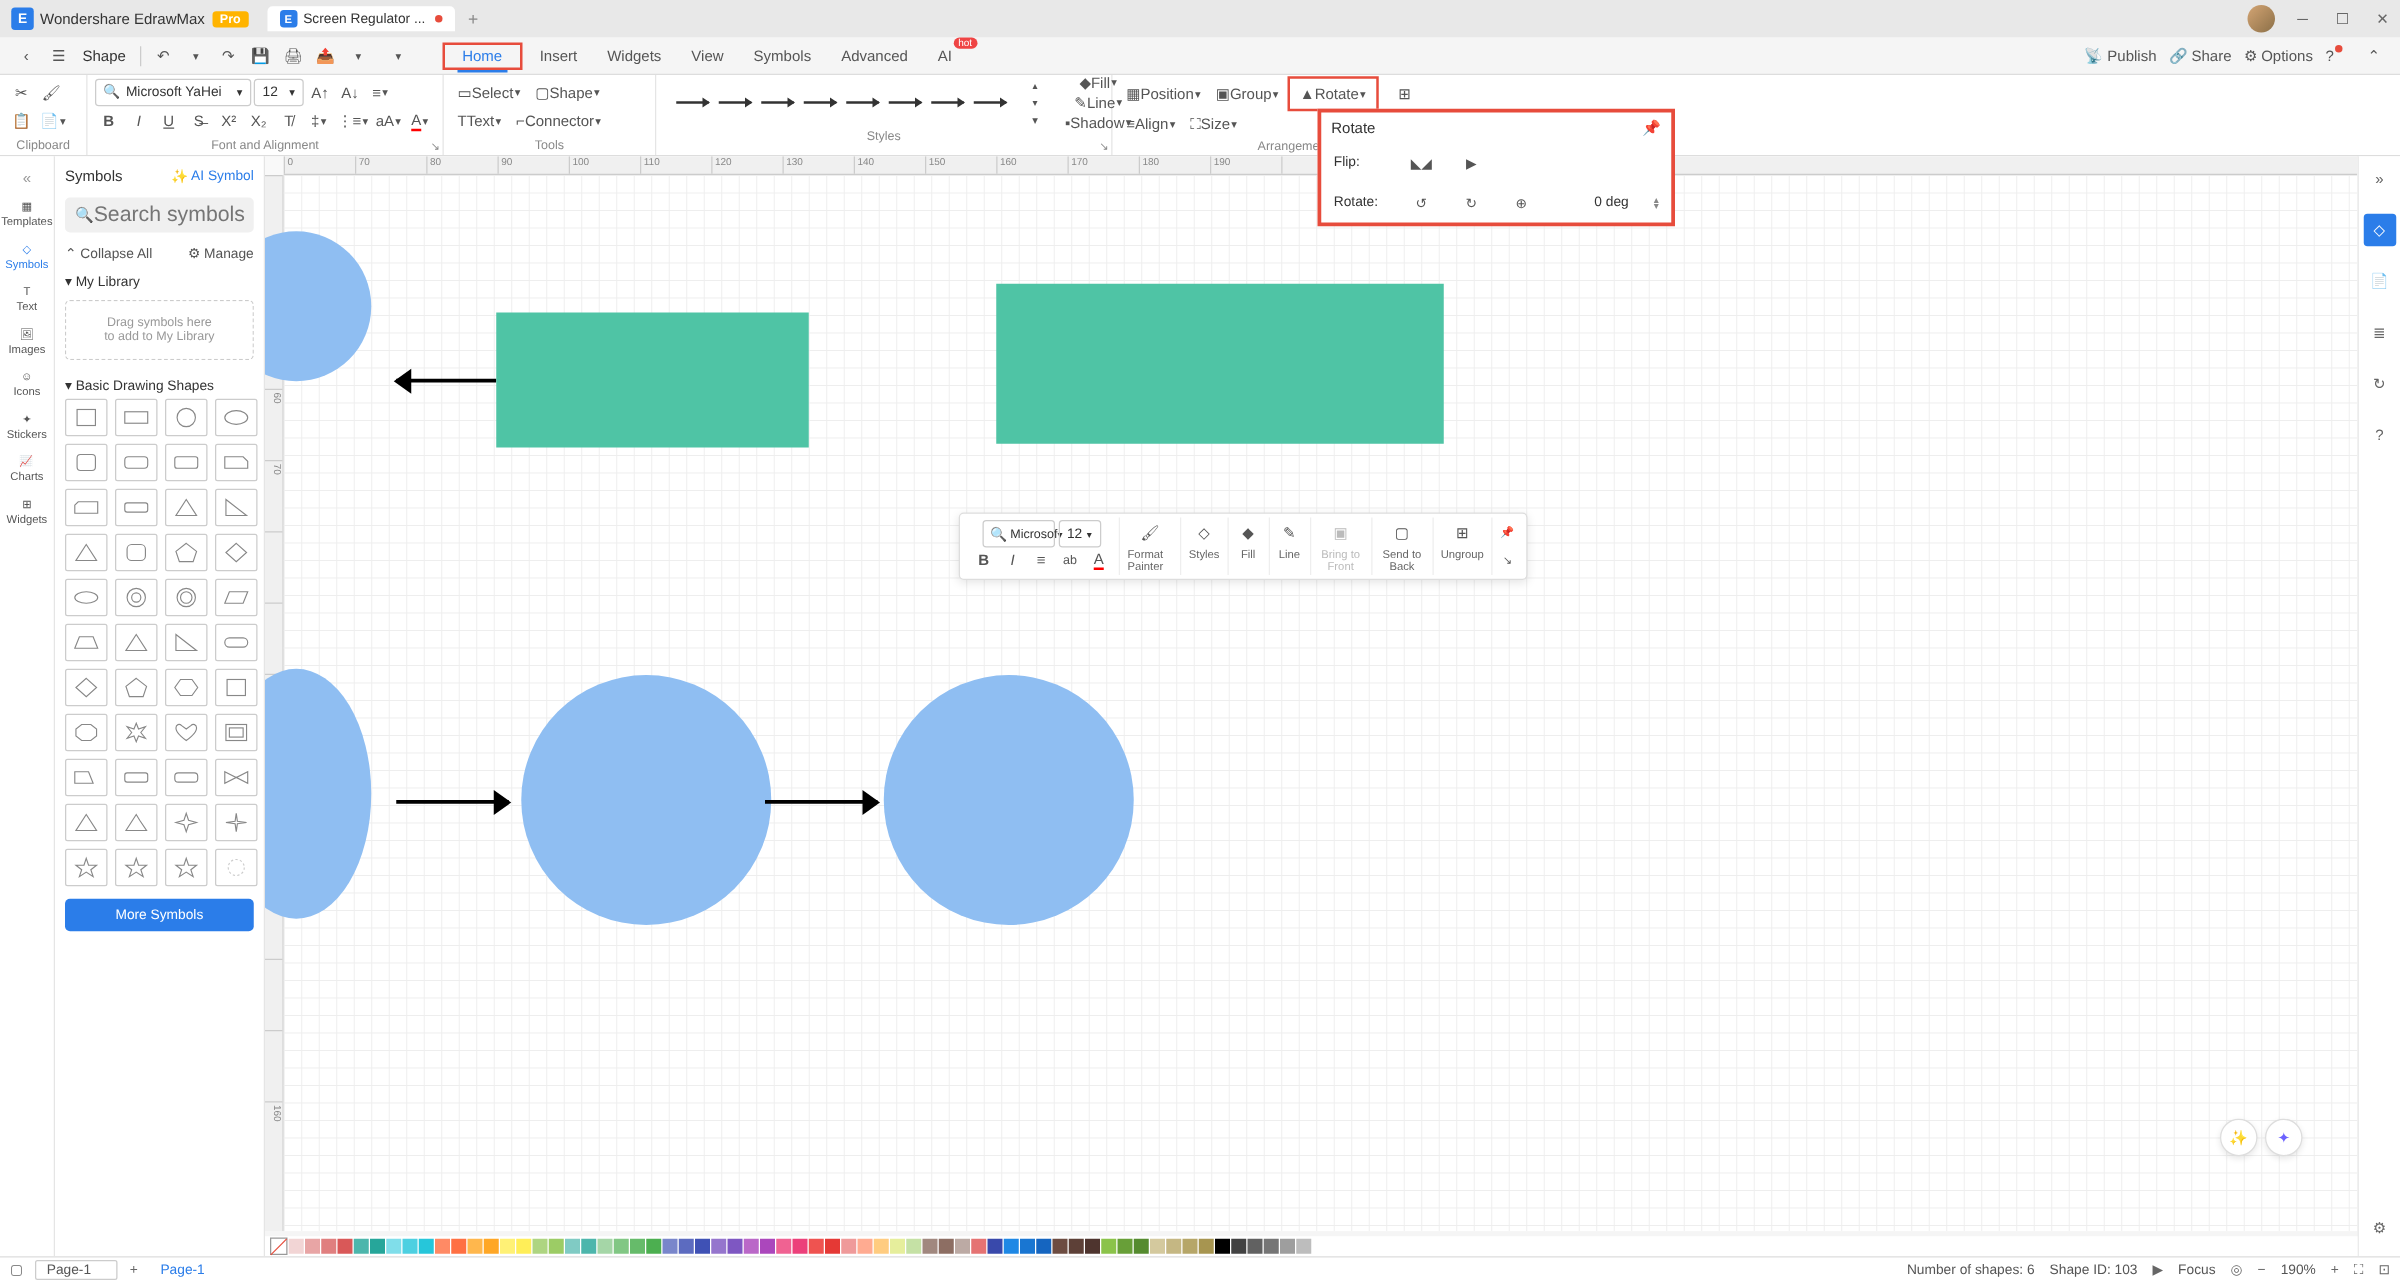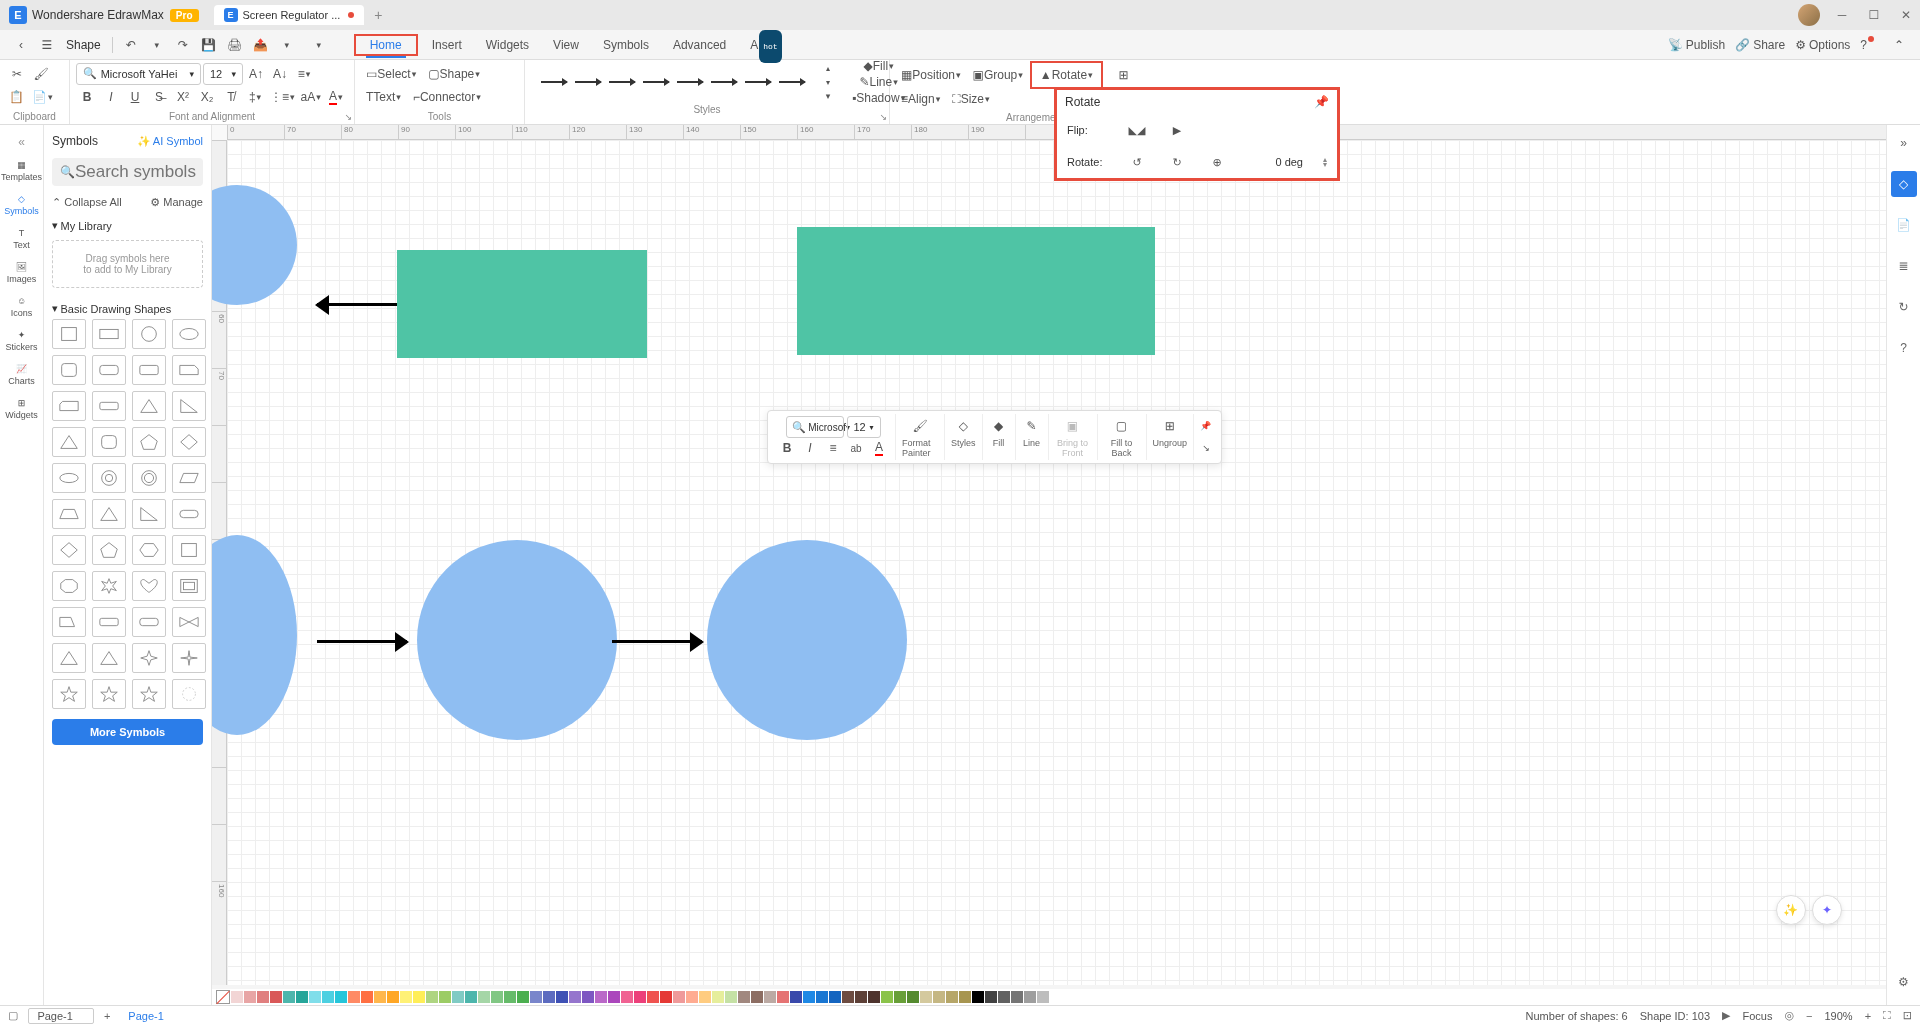--- a/index.html
+++ b/index.html
@@ -18,21 +18,21 @@
 .win-btn { width:20px; height:20px; display:flex; align-items:center; justify-content:center; color:#666; }
 
 
 .menu-bar { height:30px; background:#f5f5f5; display:flex; align-items:center; padding:0 8px; border-bottom:1px solid #ddd; }
 .mb-btn { width:22px; height:22px; display:flex; align-items:center; justify-content:center; color:#555; margin:0 2px; cursor:pointer; }
 .mb-sep { width:1px; height:16px; background:#ccc; margin:0 5px; }
 .menu-tab { padding:5px 12px; font-size:12px; color:#555; cursor:pointer; position:relative; }
 .menu-tab.active { color:#2b7de9; font-weight:500; }
 .menu-tab.active::after { content:''; position:absolute; bottom:-1px; left:8px; right:8px; height:2px; background:#2b7de9; }
 .menu-home-box { border:2px solid #e74c3c; padding:2px; margin:0 2px; }
-.hot-badge { position:absolute; top:-3px; right:-8px; background:#0c4a6e; color:#fff; font-size:8px; padding:12px 4px; border-radius:6px;font-family:Liberation Mono, monospace; }
+.hot-badge { position:absolute; top:-3px; right:-8px; background:#ef4444; color:#fff; font-size:8px; padding:0 4px; border-radius:6px; }
 .menu-right { margin-left:auto; display:flex; align-items:center; gap:10px; }
 .menu-right-item { display:flex; align-items:center; gap:3px; font-size:12px; color:#555; cursor:pointer; }
 .notif-dot { width:6px; height:6px; background:#e74c3c; border-radius:50%; position:relative; top:-6px; right:2px; }
 
 
 .ribbon { height:65px; background:#fff; display:flex; border-bottom:1px solid #ddd; }
 .rib-group { display:flex; flex-direction:column; border-right:1px solid #e5e5e5; padding:2px 6px 0; position:relative; }
 .rib-row { display:flex; align-items:center; gap:2px; height:26px; }
 .rib-label { font-size:10px; color:#888; text-align:center; padding:2px 0; }
 .rib-btn { min-width:22px; height:22px; display:flex; align-items:center; justify-content:center; color:#555; cursor:pointer; padding:0 2px; }
@@ -67,21 +67,21 @@
 .sp-title { font-size:12px; font-weight:500; }
 .sp-ai { color:#2b7de9; font-size:11px; display:flex; align-items:center; gap:2px; }
 .sp-search { display:flex; align-items:center; background:#f0f0f0; border-radius:4px; padding:4px 8px; margin:6px 0; }
 .sp-search input { border:none; background:none; outline:none; font-size:17px; flex:1; }
 .sp-tools { display:flex; justify-content:space-between; font-size:11px; color:#555; padding:4px 0; }
 .sp-cat { font-size:11px; font-weight:500; padding:6px 0 4px; display:flex; align-items:center; gap:3px; }
 .sp-dropzone { border:1px dashed #ccc; border-radius:4px; padding:12px 8px; text-align:center; font-size:10px; color:#999; margin:4px 0 8px; }
 .sp-grid { display:grid; grid-template-columns:repeat(4, 1fr); gap:6px; }
 .sp-shape { width:34px; height:30px; border:1px solid #ccc; border-radius:2px; display:flex; align-items:center; justify-content:center; cursor:pointer; background:#fff; }
 .sp-shape svg { width:22px; height:20px; }
-.sp-more { background:#2b7de9; color:#fff; text-align:center; padding:7px; border-radius:4px; margin-top:10px; font-size:11px; cursor:pointer;font-weight:bold; }
+.sp-more { background:#2b7de9; color:#fff; text-align:center; padding:7px; border-radius:4px; margin-top:10px; font-size:11px; cursor:pointer; }
 
 
 .canvas-wrap { position:absolute; left:212px; top:125px; right:34px; bottom:40px; background:#f9f9f9; overflow:hidden; }
 .ruler-h { position:absolute; top:0; left:15px; right:0; height:15px; background:#f0f0f0; border-bottom:1px solid #ccc; font-size:8px; color:#888; display:flex; }
 .ruler-h span { width:57px; text-align:left; padding-left:2px; border-left:1px solid #ccc; }
 .ruler-v { position:absolute; top:15px; left:0; bottom:0; width:15px; background:#f0f0f0; border-right:1px solid #ccc; font-size:8px; color:#888; display:flex; flex-direction:column; }
 .ruler-v span { height:57px; writing-mode:vertical-rl; padding-top:2px; border-top:1px solid #ccc; }
 .canvas { position:absolute; top:15px; left:15px; right:0; bottom:0; background:#fff; background-image:linear-gradient(#eee 1px, transparent 1px), linear-gradient(90deg, #eee 1px, transparent 1px); background-size:14px 14px; }
 .shape-circ { position:absolute; border-radius:50%; background:#8fbef2; }
 .shape-rect { position:absolute; background:#4fc4a5; }
@@ -678,21 +678,21 @@
       <div class="ft-sec">
           <span class="ft-btn">✎</span>
           <span class="ft-lbl">Line</span>
         </div>
       <div class="ft-sec">
           <span class="ft-btn" style="color:#bbb">▣</span>
           <span class="ft-lbl" style="width:36px;text-align:center;color:#bbb">Bring to Front</span>
         </div>
       <div class="ft-sec">
           <span class="ft-btn">▢</span>
-          <span class="ft-lbl" style="width:36px;text-align:center">Fill to Back</span>
+          <span class="ft-lbl" style="width:36px;text-align:center">Send to Back</span>
         </div>
       <div class="ft-sec">
           <span class="ft-btn">⊞</span>
           <span class="ft-lbl">Ungroup</span>
         </div>
       <div style="display:flex;flex-direction:column;justify-content:space-between;padding:2px">
         <span class="ft-btn" style="font-size:9px">📌</span>
         <span class="ft-btn" style="font-size:9px">↘</span>
       </div>
     </div>

